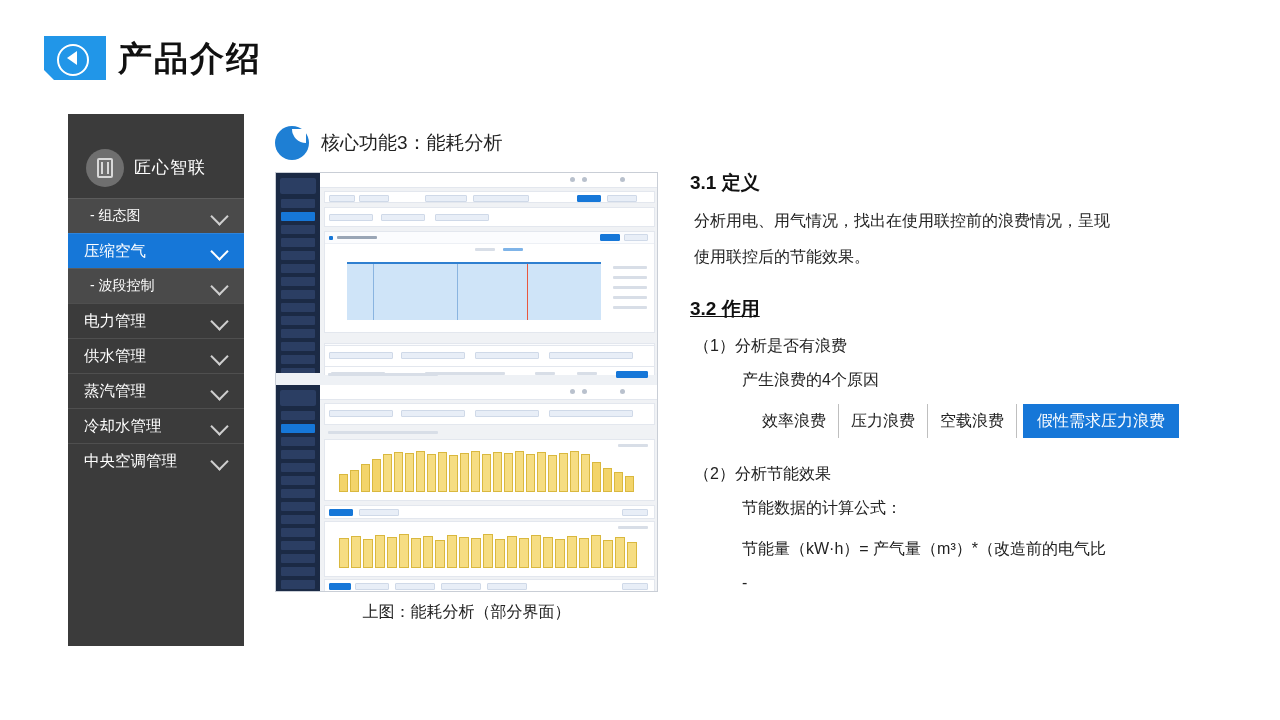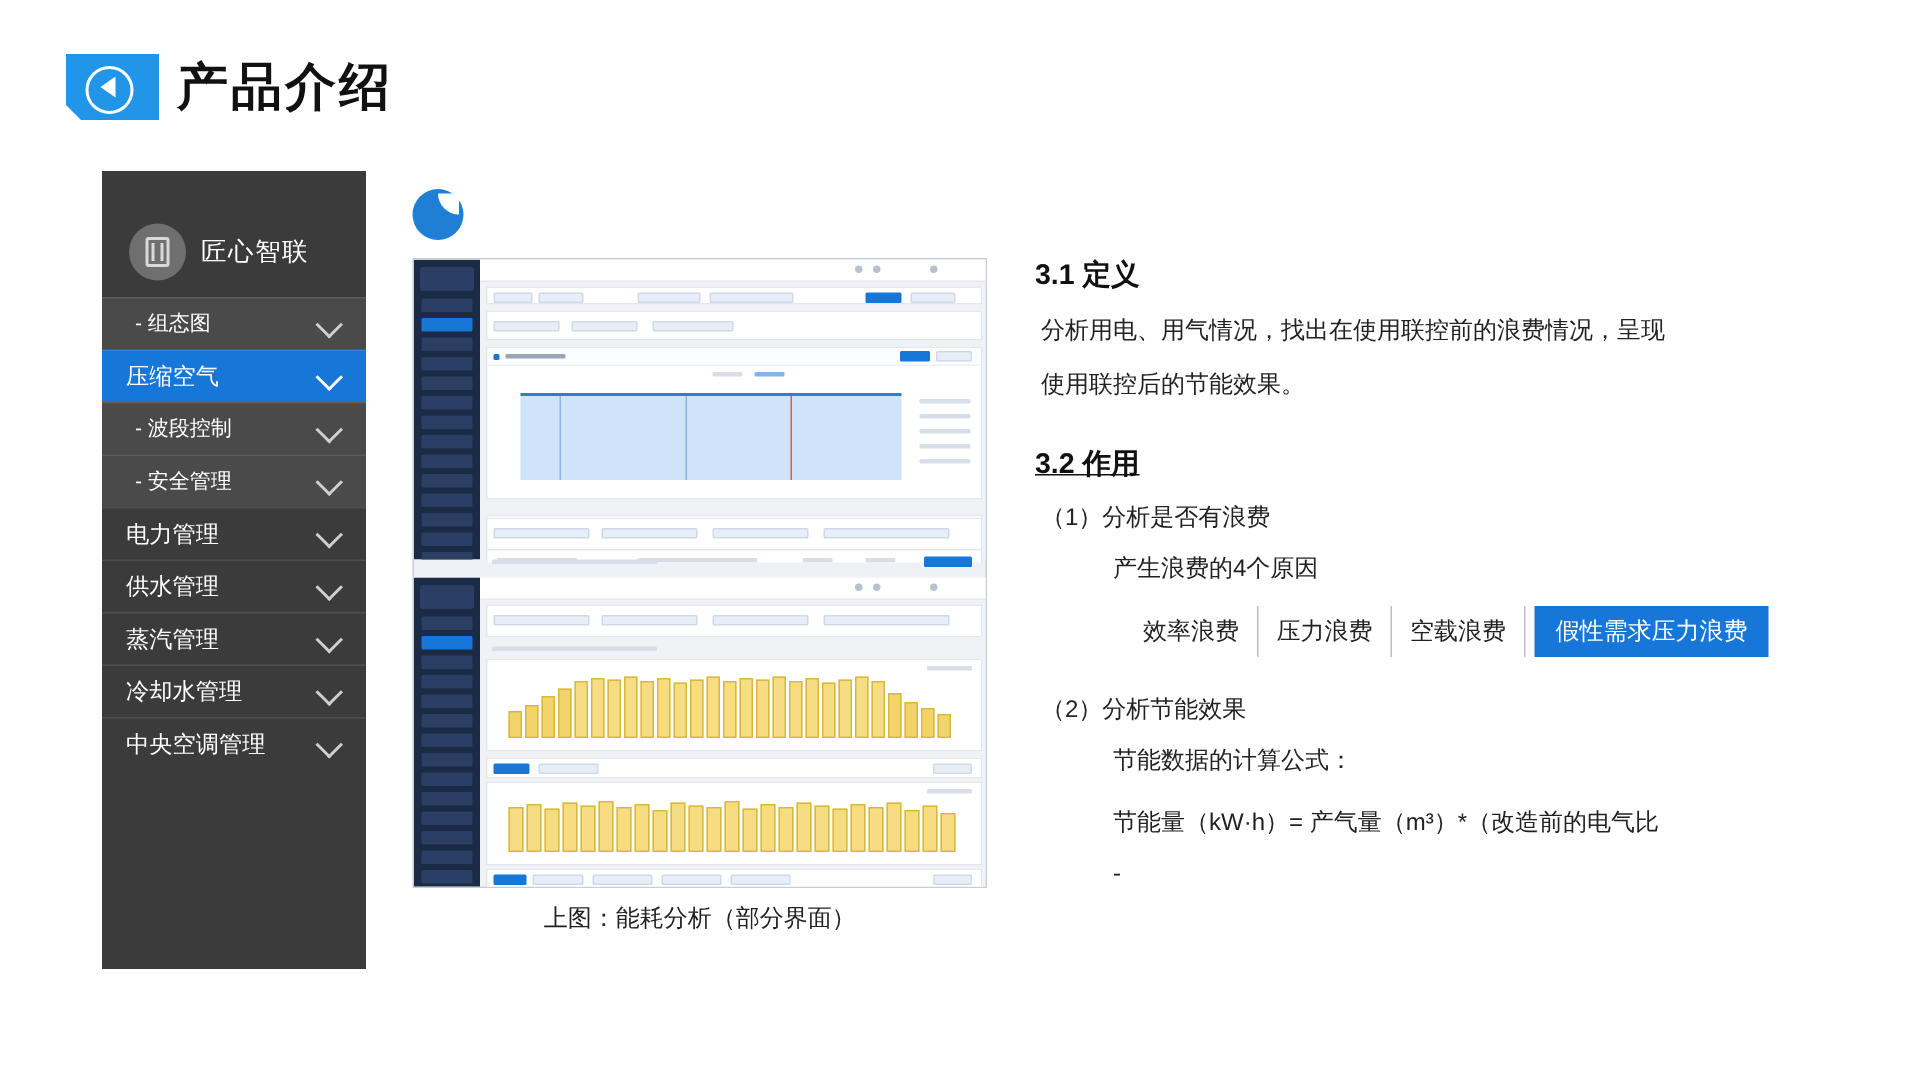--- a/index.html
+++ b/index.html
@@ -401,24 +401,20 @@
       <span class="chev"></span>
     </div>
     <div class="nav-item level1 active-blue">
       <span class="nav-label">压缩空气</span>
       <span class="chev"></span>
     </div>
     <div class="nav-item sub">
       <span class="nav-label">- 波段控制</span>
       <span class="chev"></span>
     </div>
-    <div class="nav-item sub">
-      <span class="nav-label">- 安全管理</span>
-      <span class="chev"></span>
-    </div>
     <div class="nav-item level1">
       <span class="nav-label">电力管理</span>
       <span class="chev"></span>
     </div>
     <div class="nav-item level1">
       <span class="nav-label">供水管理</span>
       <span class="chev"></span>
     </div>
     <div class="nav-item level1">
       <span class="nav-label">蒸汽管理</span>
@@ -430,20 +426,21 @@
     </div>
     <div class="nav-item level1">
       <span class="nav-label">中央空调管理</span>
       <span class="chev"></span>
     </div>
   </div>
 </div>
 
 <div id="center-title-row">
   <div id="pie-icon"></div>
+  <div id="center-title">核心功能3：能耗分析</div>
 </div>
 
 <div id="shot">
 
   <div class="shot-pane" style="top:0; height:200px;">
     <div class="shot-sidebar">
       <div class="logo"></div>
       <div class="sb-item"></div>
       <div class="sb-item on"></div>
       <div class="sb-item"></div>

